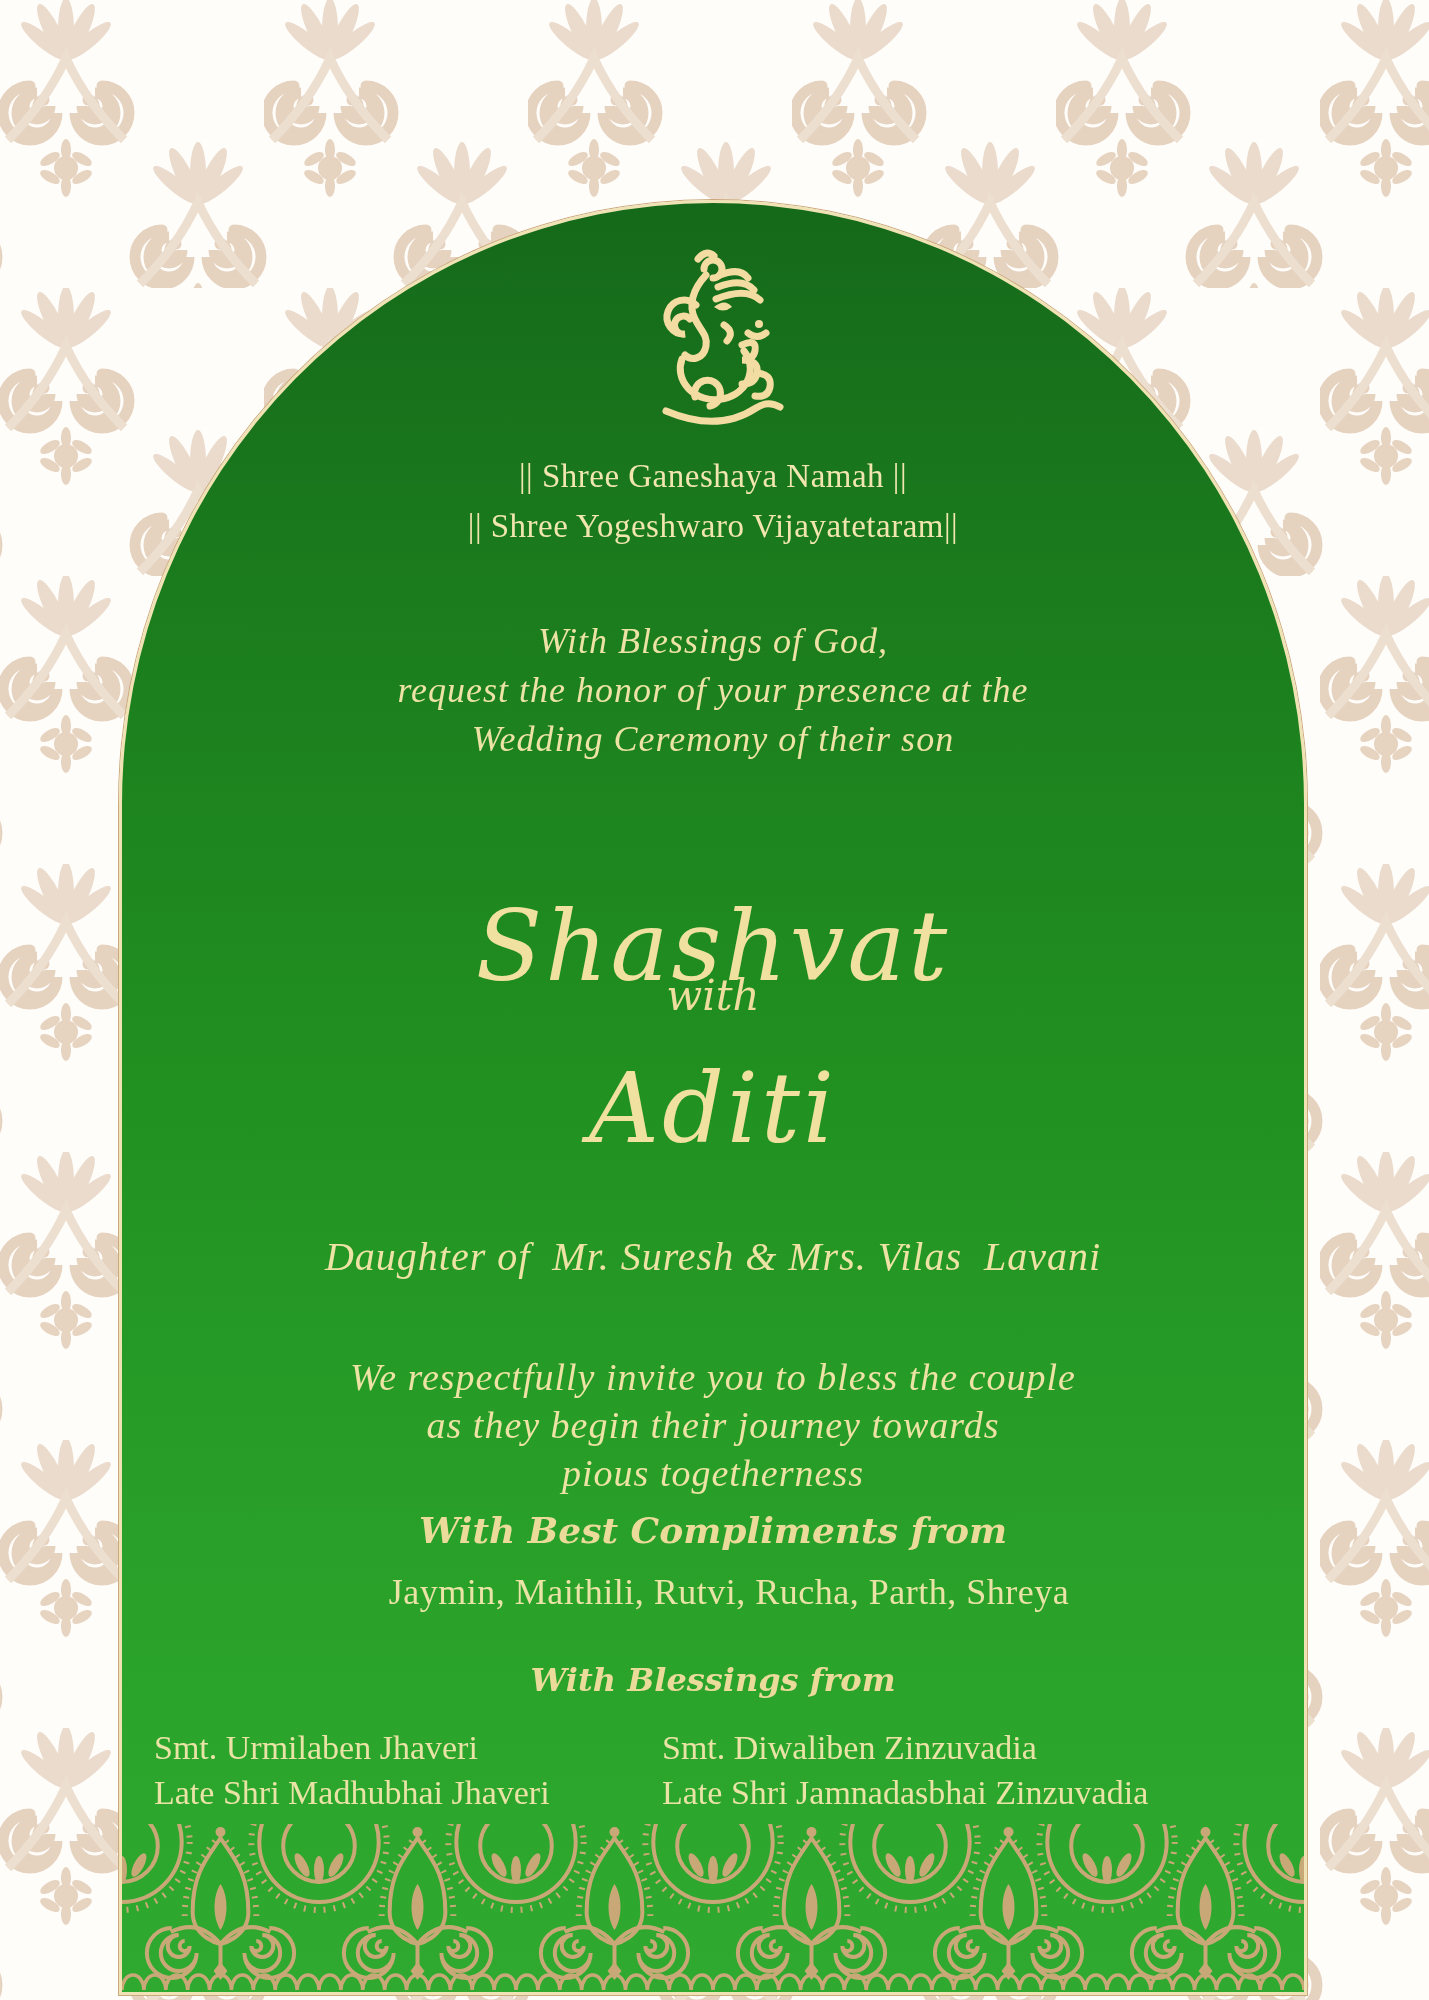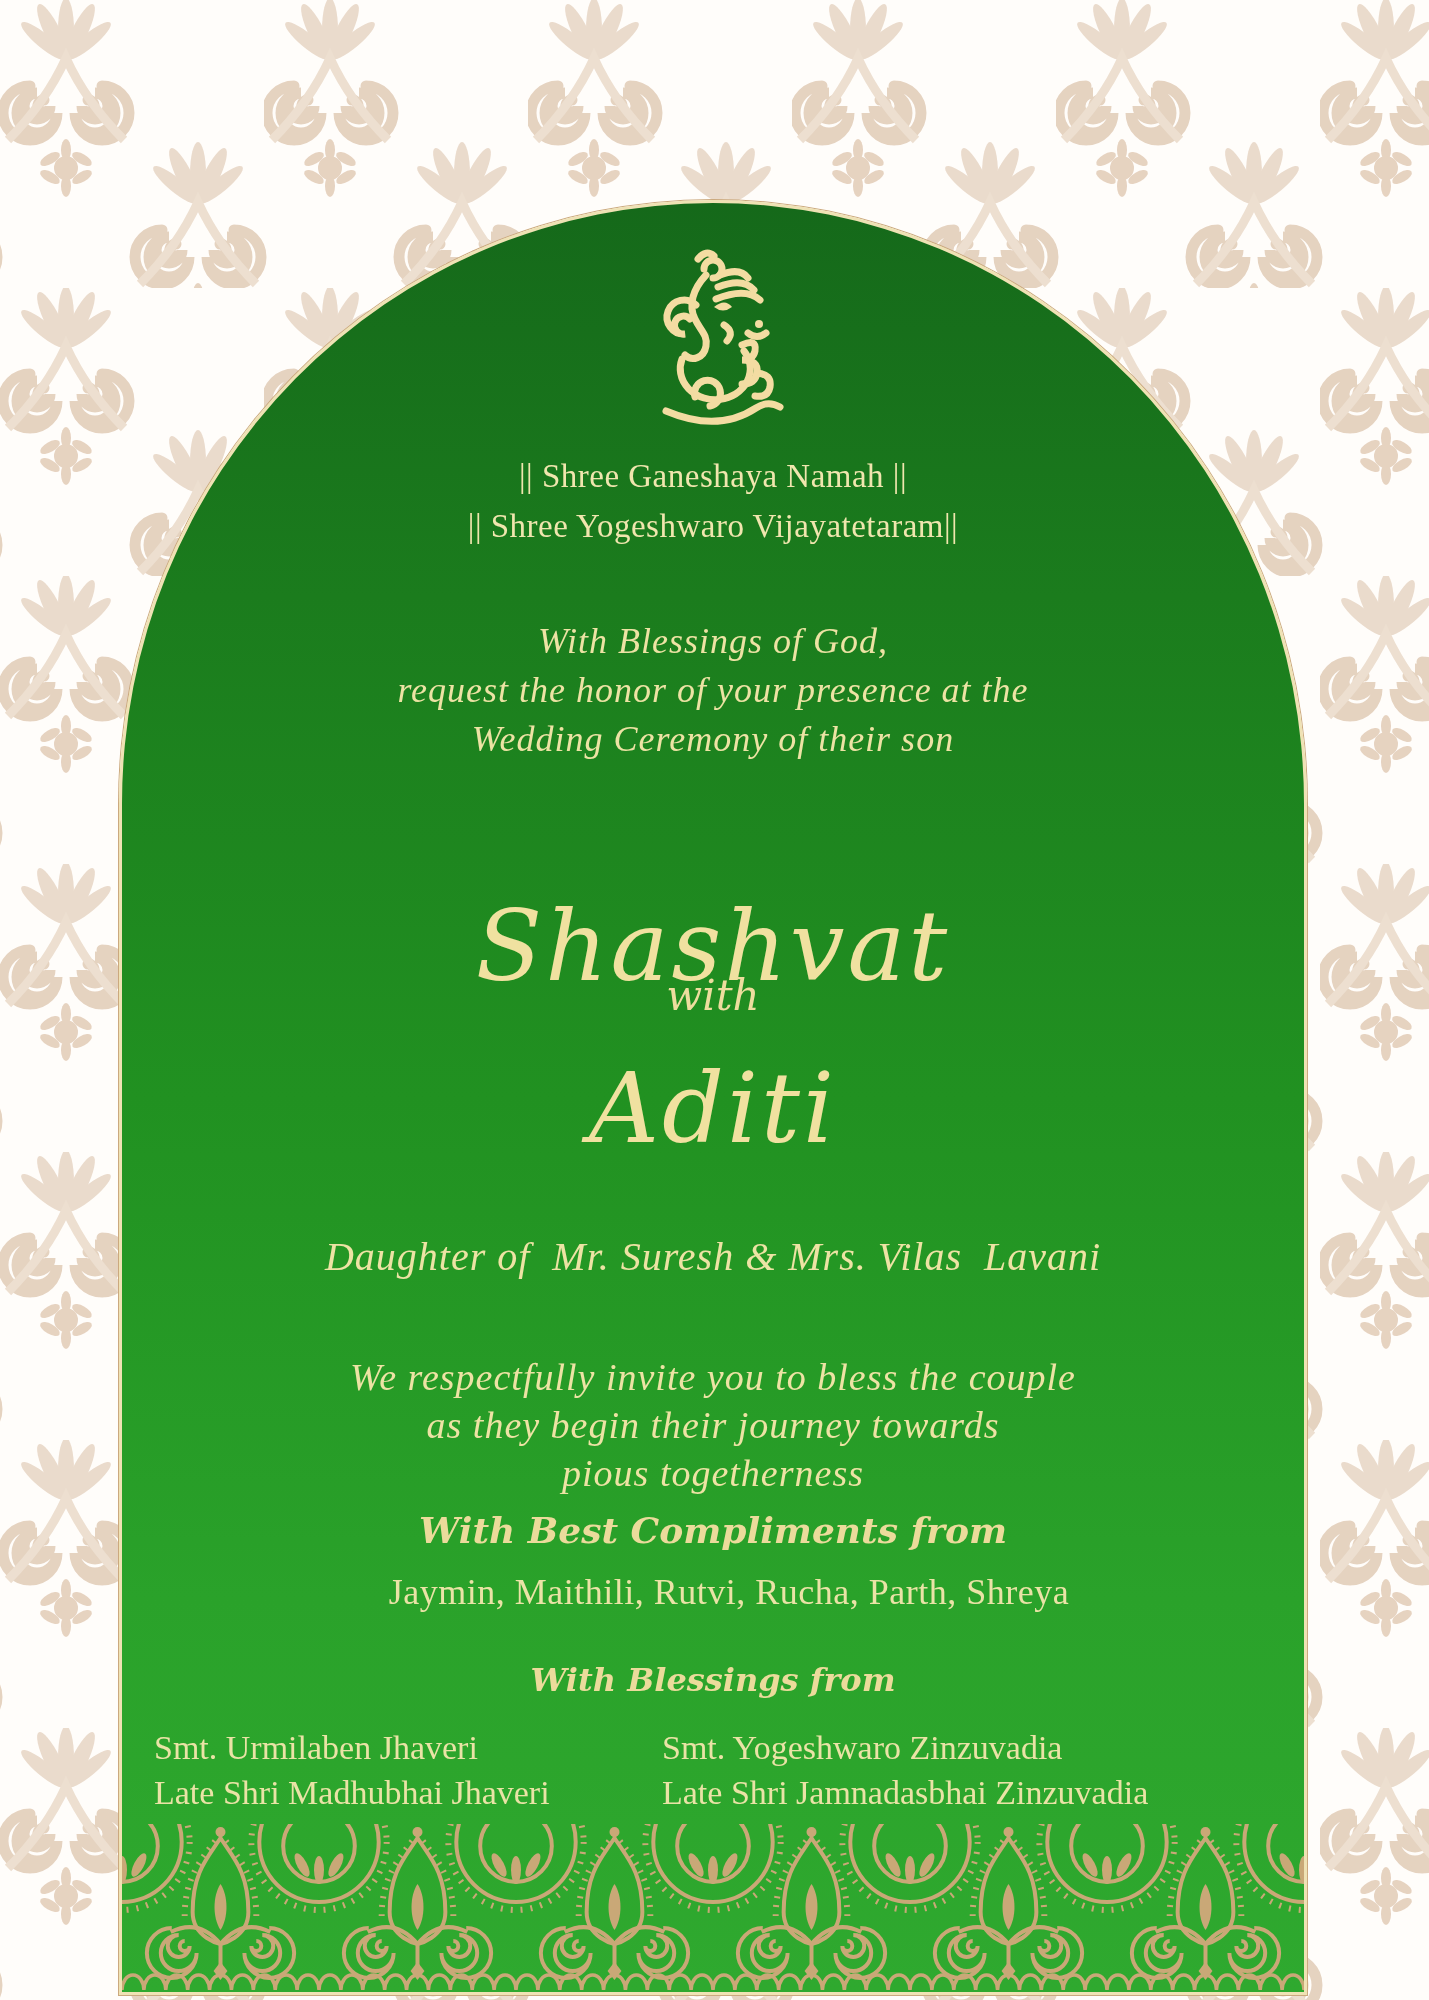--- a/index.html
+++ b/index.html
@@ -130,21 +130,21 @@
   <div class="abs head-script comp-head">With Best Compliments from</div>
   <div class="abs comp-names">Jaymin, Maithili, Rutvi, Rucha, Parth, Shreya</div>
 
   <div class="abs head-script bless-head">With Blessings from</div>
 
   <div class="col col-left">
     <div>Smt. Urmilaben Jhaveri</div>
     <div>Late Shri Madhubhai Jhaveri</div>
   </div>
   <div class="col col-right">
-    <div>Smt. Yogeshwaro Zinzuvadia</div>
+    <div>Smt. Diwaliben Zinzuvadia</div>
     <div>Late Shri Jamnadasbhai Zinzuvadia</div>
   </div>
 
   <svg class="mehndi" viewBox="0 0 1188 166" preserveAspectRatio="none" xmlns="http://www.w3.org/2000/svg">
     <defs>
       <pattern id="mehndiTile" patternUnits="userSpaceOnUse" width="198" height="166">
         <g stroke="#C9A877" fill="none" stroke-width="4">
           <circle cx="0" cy="18" r="60"></circle>
           <circle cx="0" cy="18" r="68" stroke-width="6" stroke-dasharray="2 8"></circle>
           <circle cx="0" cy="22" r="36"></circle>

